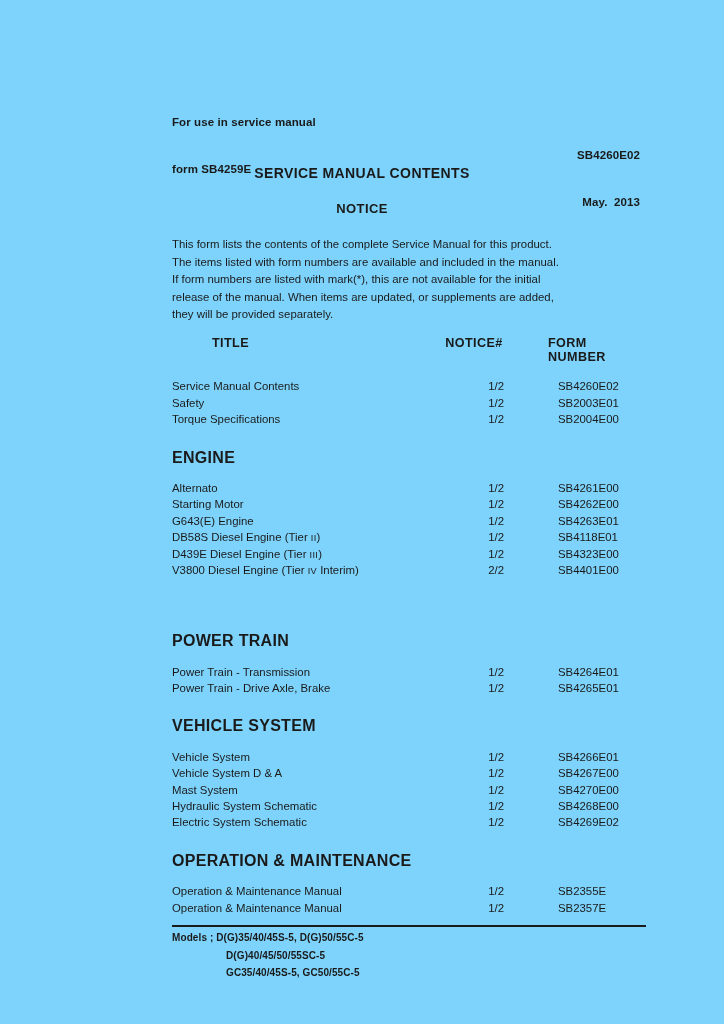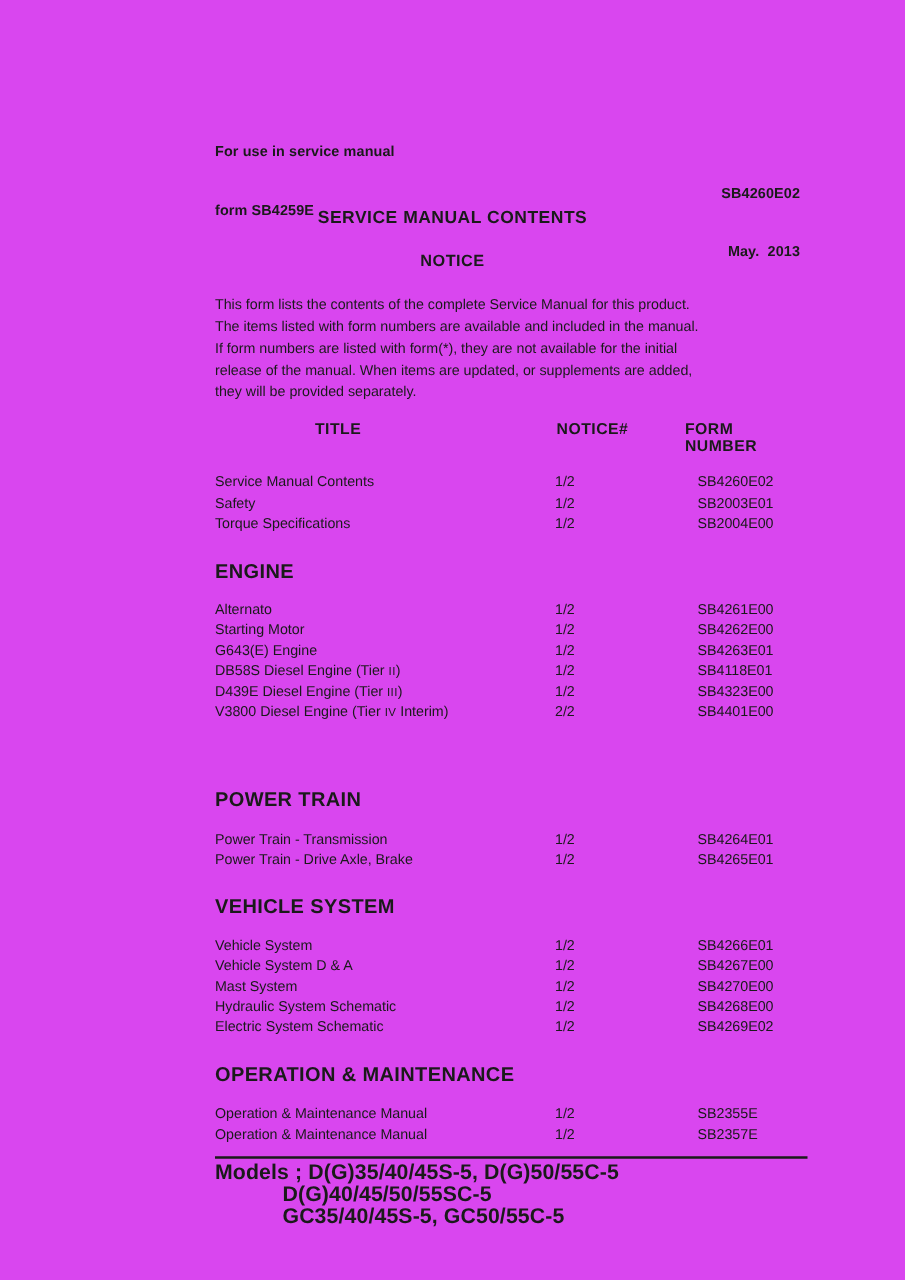--- a/index.html
+++ b/index.html
@@ -15,21 +15,21 @@
     color: #1a1a1a;
     position: relative;
     overflow: hidden;
   }
 
   .page {
     position: absolute;
     left: 0; top: 0;
     width: 724px;
     height: 1024px;
-    background: #d946ef;
+    background: #7dd3fc;
   }
 
   
   .hdr-left {
     position: absolute;
     left: 172px;
     top: 84px;
     font-size: 11.5px;
     font-weight: bold;
     line-height: 15.5px;
@@ -96,41 +96,40 @@
     position: absolute;
     left: 0;
     top: 0;
     white-space: pre;
   }
   .row .c-binder {
     position: absolute;
     left: 272px;
     width: 60px;
     top: 0;
-    text-align: left;
+    text-align: right;
   }
   .row .c-form {
     position: absolute;
     left: 386px;
     top: 0;
     white-space: pre;
   }
 
   .head-row {
     position: relative;
     height: 16.4px;
     font-size: 12.6px;
     font-weight: bold;
     letter-spacing: 0.4px;
   }
   .head-row .h-title {
     position: absolute;
     left: 40px;
     top: 0;
-    margin-left: 40px;
   }
   .head-row .h-binder {
     position: absolute;
     left: 262px;
     width: 80px;
     top: 0;
     text-align: center;
   }
   .head-row .h-form {
     position: absolute;
@@ -163,21 +162,21 @@
     left: 172px;
     top: 925px;
     width: 474px;
     height: 0;
     border-top: 2px solid #1a1a1a;
   }
   .footer {
     position: absolute;
     left: 172px;
     top: 929px;
-    font-size: 17px;
+    font-size: 10px;
     font-weight: bold;
     line-height: 17.5px;
     letter-spacing: 0.1px;
   }
   .footer div { white-space: pre; }
   .footer .indent { padding-left: 54px; }
 </style>
 </head>
 <body>
 
@@ -192,21 +191,21 @@
     <div>SB4260E02</div>
     <div>May.  2013</div>
   </div>
 
   <div class="doc-title">SERVICE MANUAL CONTENTS</div>
   <div class="doc-subtitle">NOTICE</div>
 
   <div class="notice">
     <div>This form lists the contents of the complete Service Manual for this product.</div>
     <div>The items listed with form numbers are available and included in the manual.</div>
-    <div>If form numbers are listed with form(*), they are not available for the initial</div>
+    <div>If form numbers are listed with mark(*), this are not available for the initial</div>
     <div>release of the manual. When items are updated, or supplements are added,</div>
     <div>they will be provided separately.</div>
   </div>
 
   <div class="contents">
 
     <div class="head-row">
       <span class="h-title">TITLE</span>
       <span class="h-binder">NOTICE#</span>
       <span class="h-form">FORM NUMBER</span>

